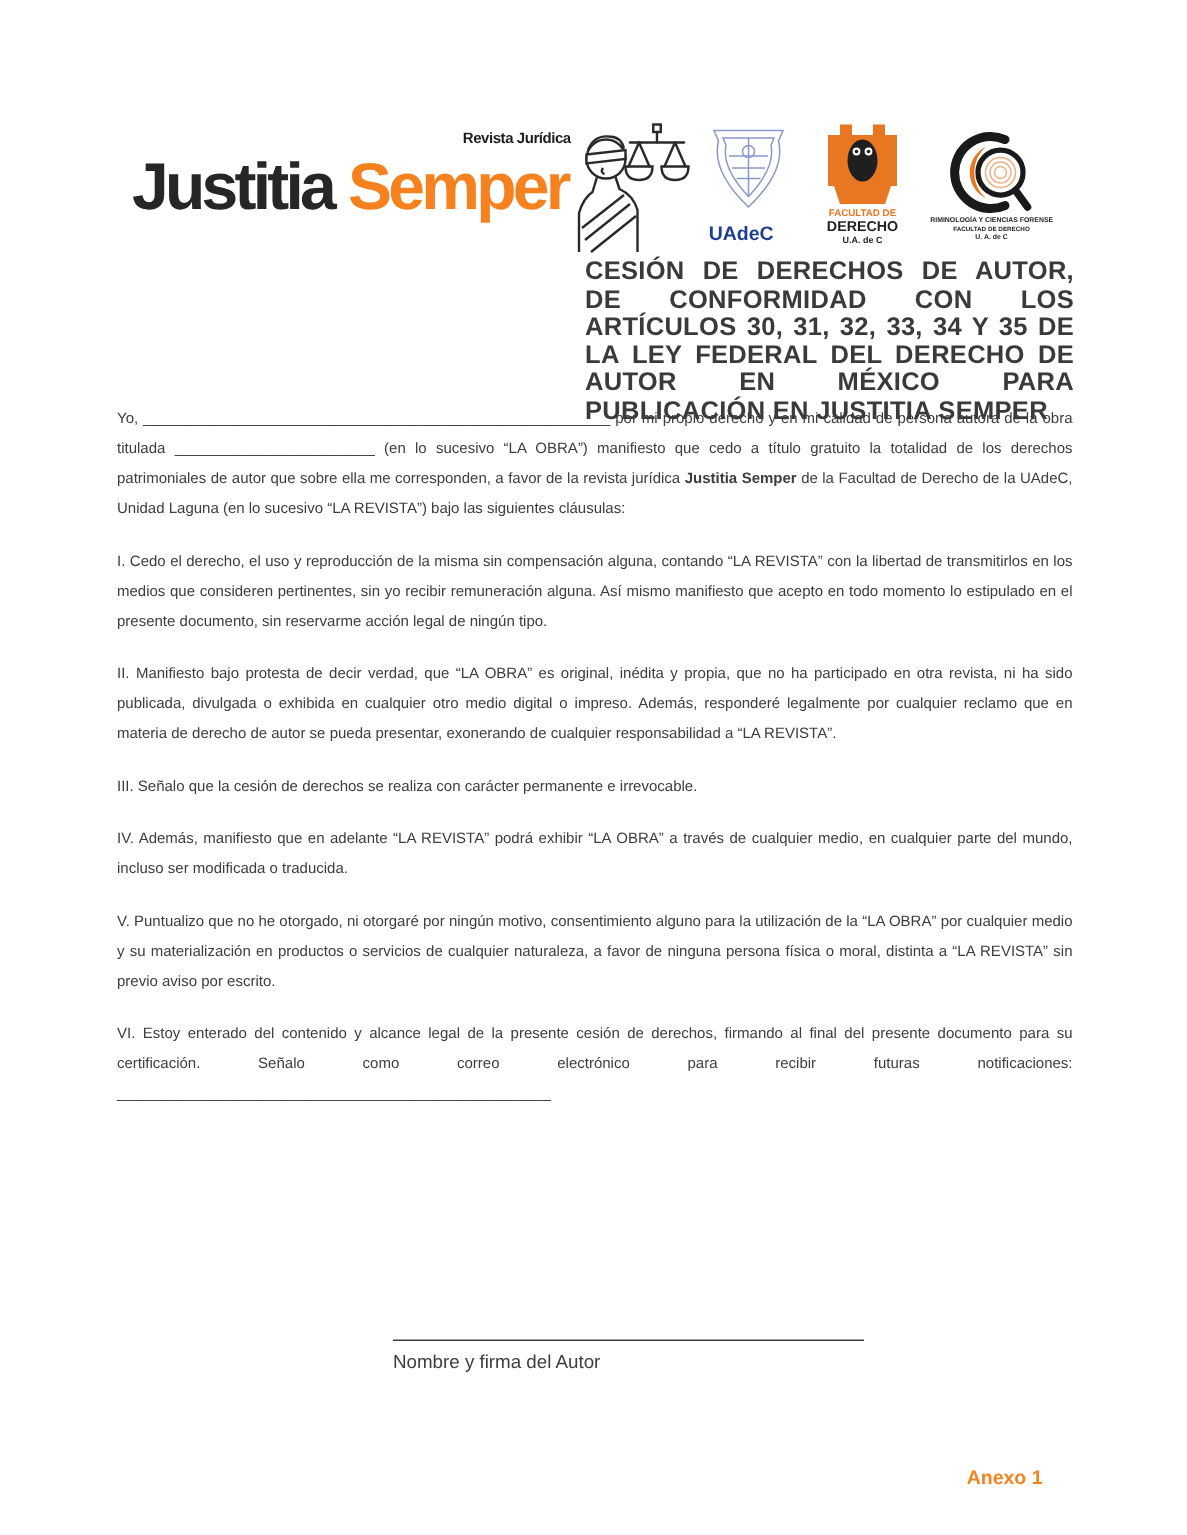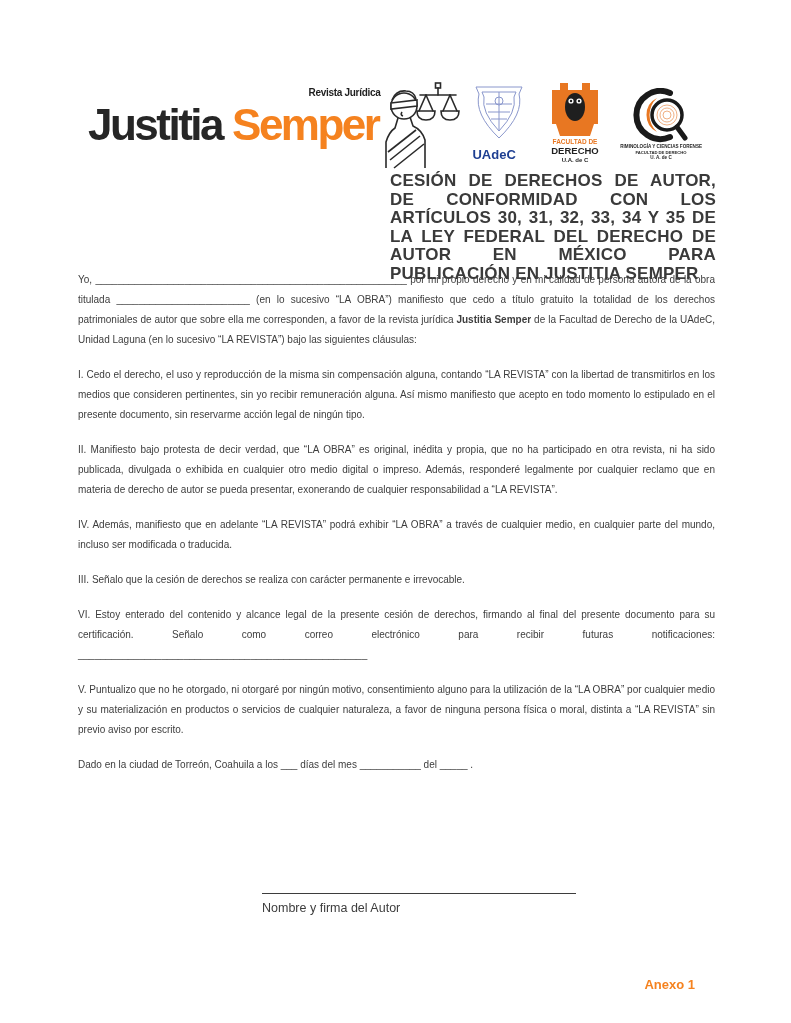--- a/index.html
+++ b/index.html
@@ -202,26 +202,25 @@
     </div>
   </div>
 
   <div class="title">CESIÓN DE DERECHOS DE AUTOR, DE CONFORMIDAD CON LOS ARTÍCULOS 30, 31, 32, 33, 34 Y 35 DE LA LEY FEDERAL DEL DERECHO DE AUTOR EN MÉXICO PARA PUBLICACIÓN EN JUSTITIA SEMPER</div>
 
   <div class="body-text">
     <p><span>Yo, ________________________________________________________ por mi propio derecho y en mi calidad de persona autora de la obra titulada ________________________ (en lo sucesivo “LA OBRA”) manifiesto que cedo a título gratuito la totalidad de los derechos patrimoniales de autor que sobre ella me corresponden, a favor de la revista jurídica </span><b>Justitia Semper</b><span> de la Facultad de Derecho de la UAdeC, Unidad Laguna (en lo sucesivo “LA REVISTA”) bajo las siguientes cláusulas:</span></p>
 
     <p>I. Cedo el derecho, el uso y reproducción de la misma sin compensación alguna, contando “LA REVISTA” con la libertad de transmitirlos en los medios que consideren pertinentes, sin yo recibir remuneración alguna. Así mismo manifiesto que acepto en todo momento lo estipulado en el presente documento, sin reservarme acción legal de ningún tipo.</p>
     <p>II. Manifiesto bajo protesta de decir verdad, que “LA OBRA” es original, inédita y propia, que no ha participado en otra revista, ni ha sido publicada, divulgada o exhibida en cualquier otro medio digital o impreso. Además, responderé legalmente por cualquier reclamo que en materia de derecho de autor se pueda presentar, exonerando de cualquier responsabilidad a “LA REVISTA”.</p>
+    <p>III. Señalo que la cesión de derechos se realiza con carácter permanente e irrevocable.</p>
     <p>IV. Además, manifiesto que en adelante “LA REVISTA” podrá exhibir “LA OBRA” a través de cualquier medio, en cualquier parte del mundo, incluso ser modificada o traducida.</p>
-    <p>III. Señalo que la cesión de derechos se realiza con carácter permanente e irrevocable.</p>
+    <p>V. Puntualizo que no he otorgado, ni otorgaré por ningún motivo, consentimiento alguno para la utilización de la “LA OBRA” por cualquier medio y su materialización en productos o servicios de cualquier naturaleza, a favor de ninguna persona física o moral, distinta a “LA REVISTA” sin previo aviso por escrito.</p>
     <p>VI. Estoy enterado del contenido y alcance legal de la presente cesión de derechos, firmando al final del presente documento para su certificación. Señalo como correo electrónico para recibir futuras notificaciones: ____________________________________________________</p>
-    <p>V. Puntualizo que no he otorgado, ni otorgaré por ningún motivo, consentimiento alguno para la utilización de la “LA OBRA” por cualquier medio y su materialización en productos o servicios de cualquier naturaleza, a favor de ninguna persona física o moral, distinta a “LA REVISTA” sin previo aviso por escrito.</p>
-
-    <p>Dado en la ciudad de Torreón, Coahuila a los ___ días del mes ___________ del _____ .</p>
+
   </div>
 
   <div class="signature">
     <div class="sig-line"></div>
     <div class="sig-label">Nombre y firma del Autor</div>
   </div>
 
   <div class="annex">Anexo 1</div>
 
 </div>

